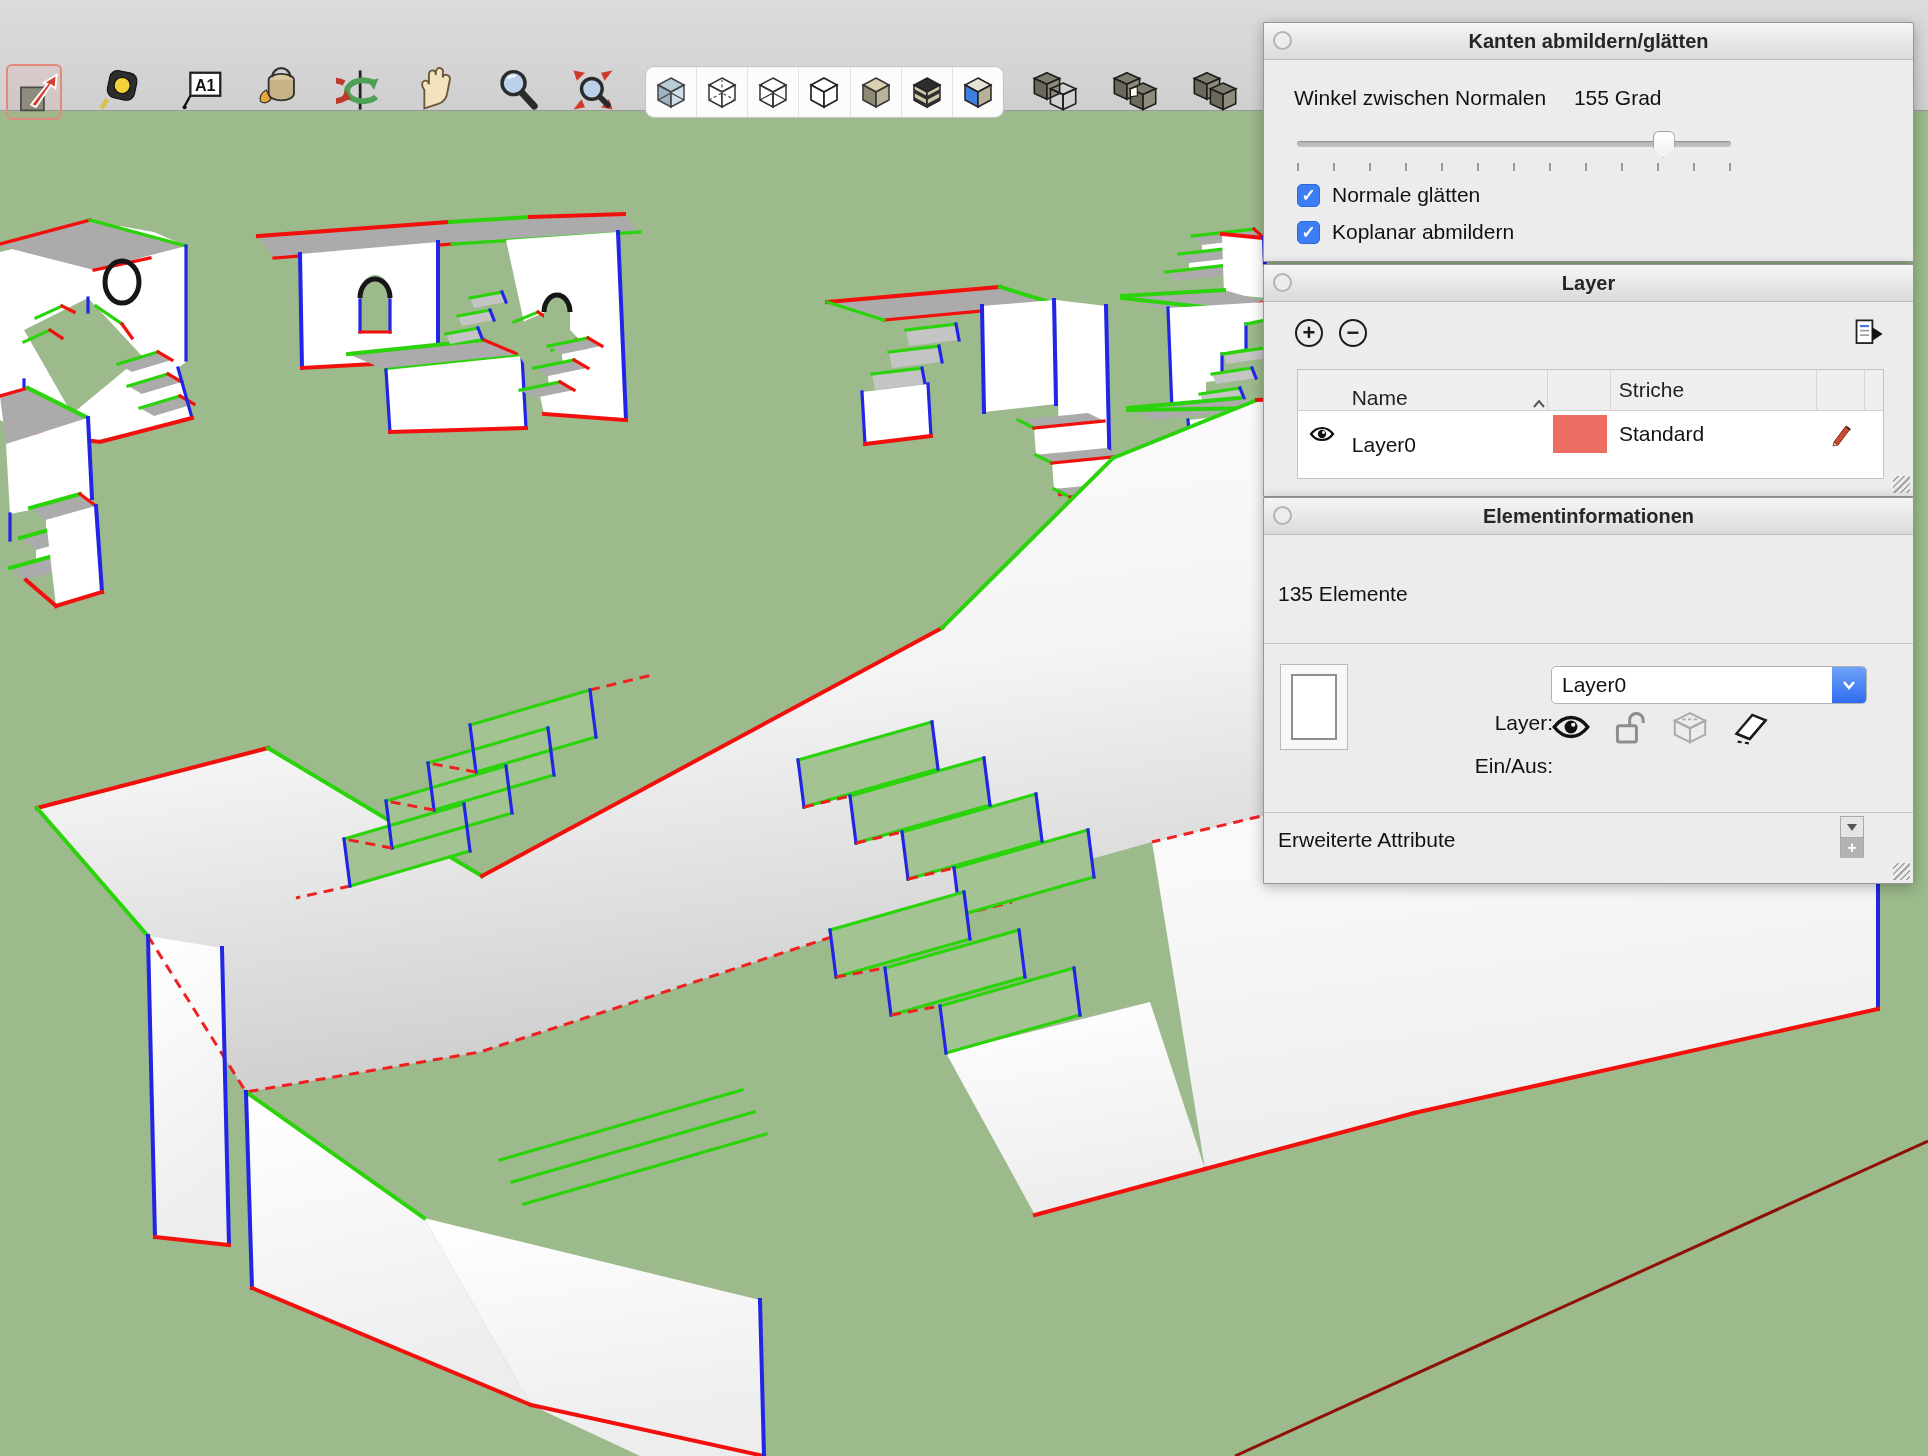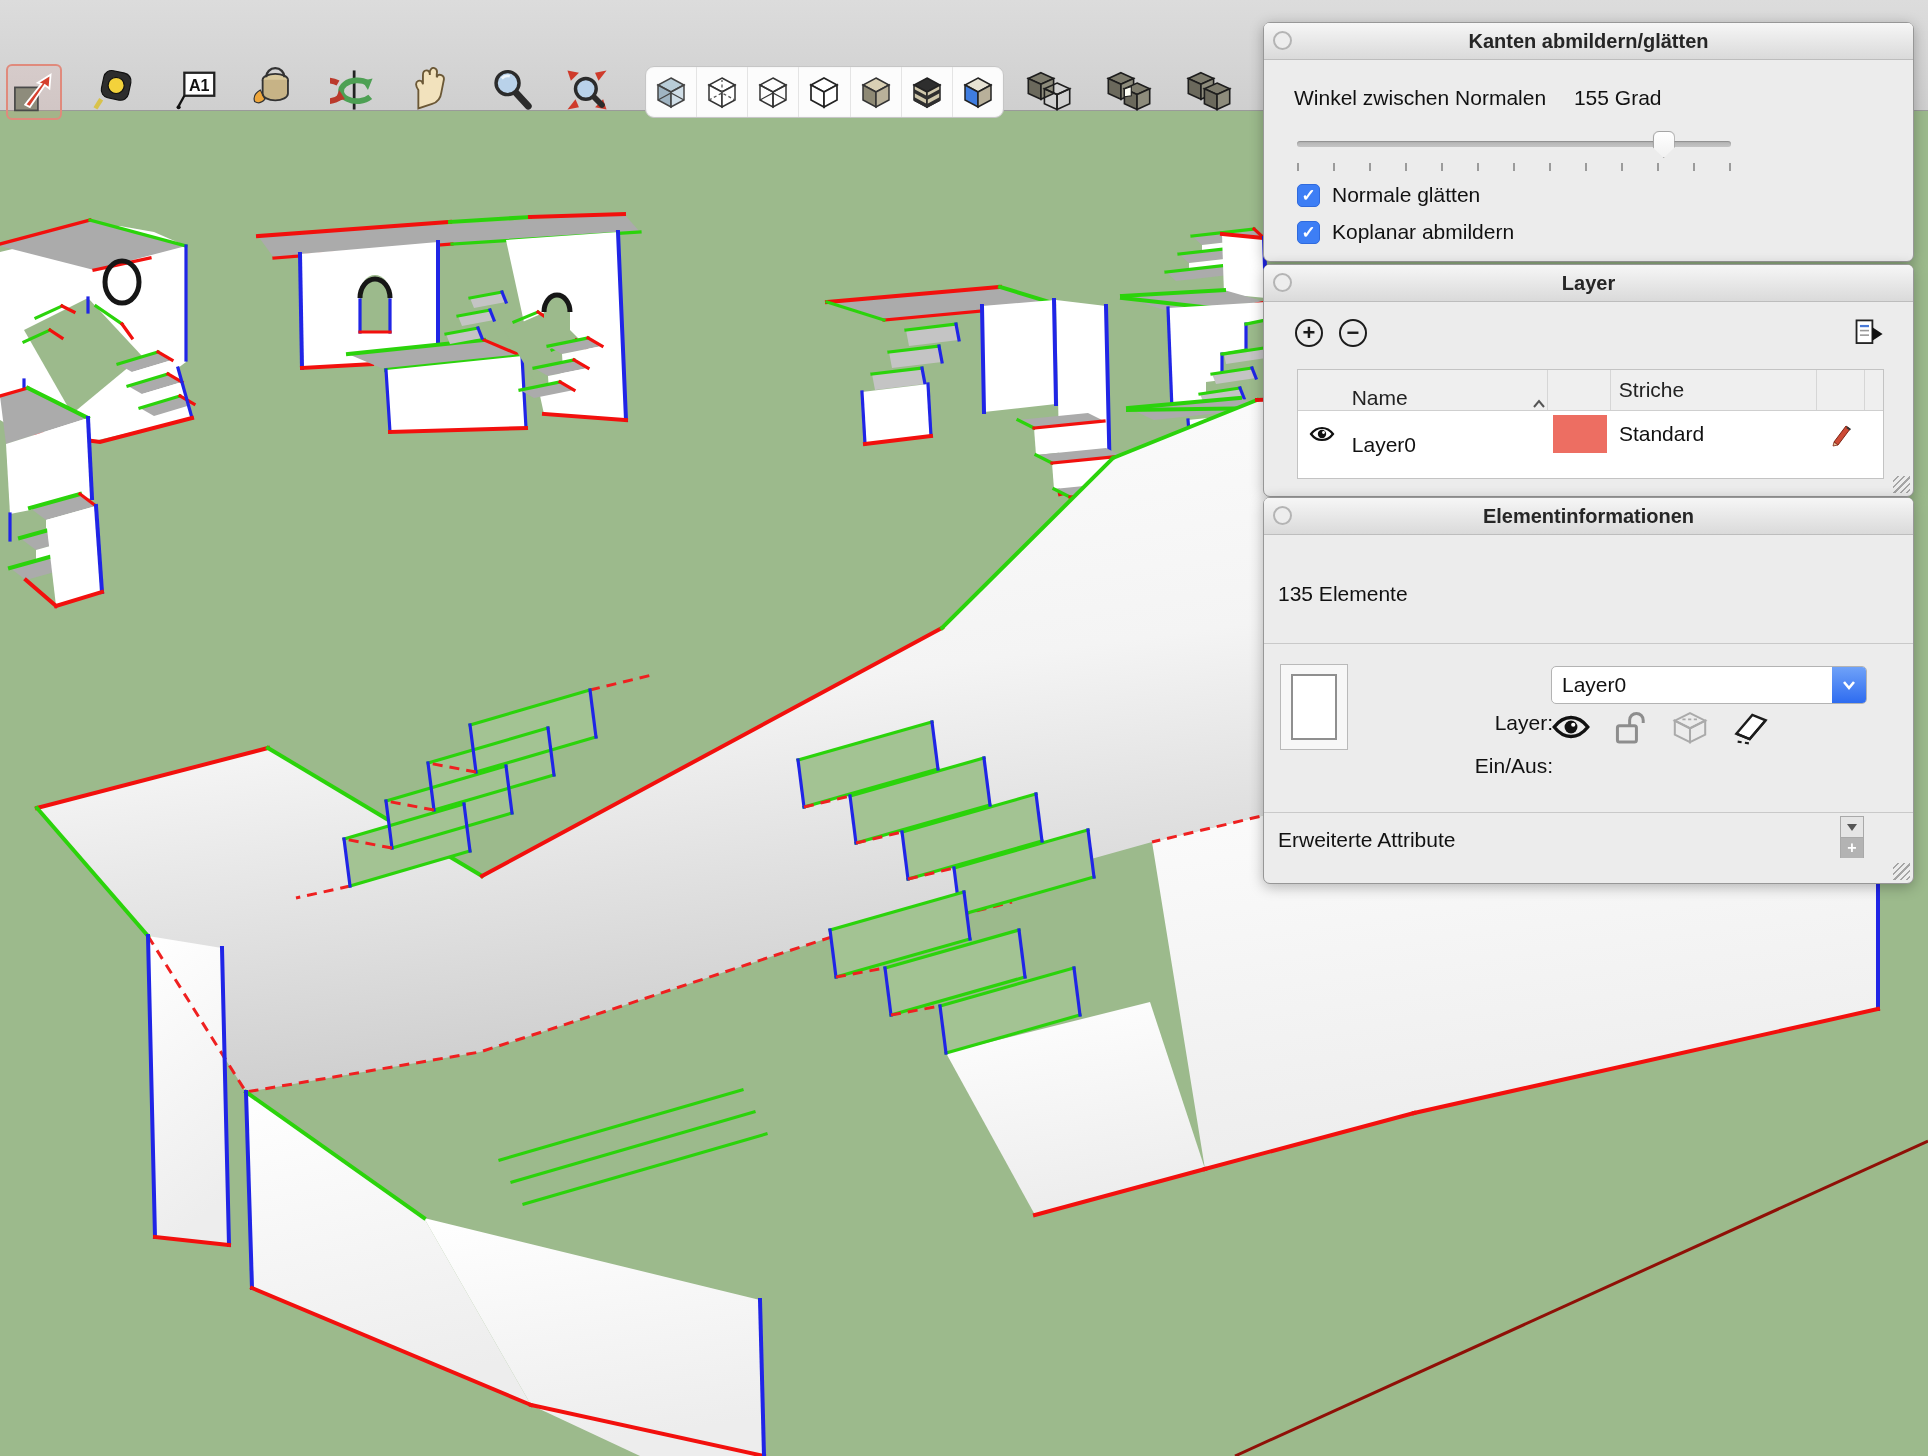--- a/index.html
+++ b/index.html
@@ -12,21 +12,21 @@
   
   .chrome{position:absolute;top:0;left:0;width:1928px;height:110px;
     background:linear-gradient(#dcdcdc,#cfcfcf);
     border-bottom:1px solid #9a9a9a;z-index:5;}
   .titlebar{position:absolute;top:0;left:0;right:0;height:30px;}
   .doc-icon{position:absolute;left:348px;top:3px;width:22px;height:25px;}
   .win-title{position:absolute;left:380px;top:0;height:30px;line-height:30px;
     font-size:21px;color:#4c4c4c;font-weight:600;white-space:nowrap;}
   .toolbar{position:absolute;top:30px;left:0;right:0;height:80px;}
   .tb-btn{position:absolute;top:34px;width:52px;height:52px;display:flex;
-    align-items:center;justify-content:flex-start;border-radius:6px;}
+    align-items:center;justify-content:flex-end;border-radius:6px;}
   .tb-btn.selected{border:2px solid #e08a7c;background:rgba(235,130,115,.10);}
   .tb-btn svg{width:46px;height:46px;}
   .face-group{position:absolute;left:645px;top:36px;width:357px;height:50px;
     background:#fcfcfc;border:1px solid #c6c6c6;border-radius:9px;
     display:flex;box-shadow:inset 0 0 2px rgba(0,0,0,.08);}
   .face-group .fg-btn{width:51px;height:50px;display:flex;align-items:center;
     justify-content:center;border-right:1px solid #e4e4e4;}
   .face-group .fg-btn:last-child{border-right:none;}
   .fg-btn svg{width:40px;height:40px;}
 
@@ -46,21 +46,21 @@
   .e-blue{stroke:var(--edge-blue,#2025e6);stroke-width:4;fill:none;stroke-linecap:square;}
   .e-red-t,.e-green-t,.e-blue-t{stroke-width:3.2;fill:none;stroke-linecap:square;}
   .e-red-t{stroke:var(--edge-red,#f2100d);} .e-green-t{stroke:var(--edge-green,#2bd30b);}
   .e-blue-t{stroke:var(--edge-blue,#2025e6);}
   .e-dash{stroke:var(--smoothed-edge-red,#ef2020);stroke-width:3;fill:none;
     stroke-dasharray:10 7;stroke-linecap:butt;}
   .e-black{stroke:#161616;stroke-width:5;fill:none;}
 
   
   .panel{position:absolute;left:1263px;width:651px;background:#ececec;
-    border:1px solid #979797;border-radius:7px;box-sizing:border-box;
+    border:1px solid #979797;border-radius:1px;box-sizing:border-box;
     box-shadow:0 3px 14px rgba(0,0,0,.28);z-index:10;font-size:21px;color:#111;}
   .panel-titlebar{position:relative;height:36px;
     background:linear-gradient(#f6f6f6,#dadada);
     border-bottom:1px solid #bdbdbd;border-radius:5px 5px 0 0;
     display:flex;align-items:center;justify-content:center;}
   .panel-title{font-size:20px;font-weight:600;color:#262626;}
   .close-circle{position:absolute;left:9px;top:8px;width:19px;height:19px;
     border-radius:50%;border:2px solid #b4b4b4;background:#ededed;box-sizing:border-box;}
   .resize-grip{position:absolute;right:3px;bottom:3px;width:17px;height:17px;
     background:repeating-linear-gradient(135deg,transparent,transparent 3px,#a5a5a5 3px,#a5a5a5 4.5px);}

